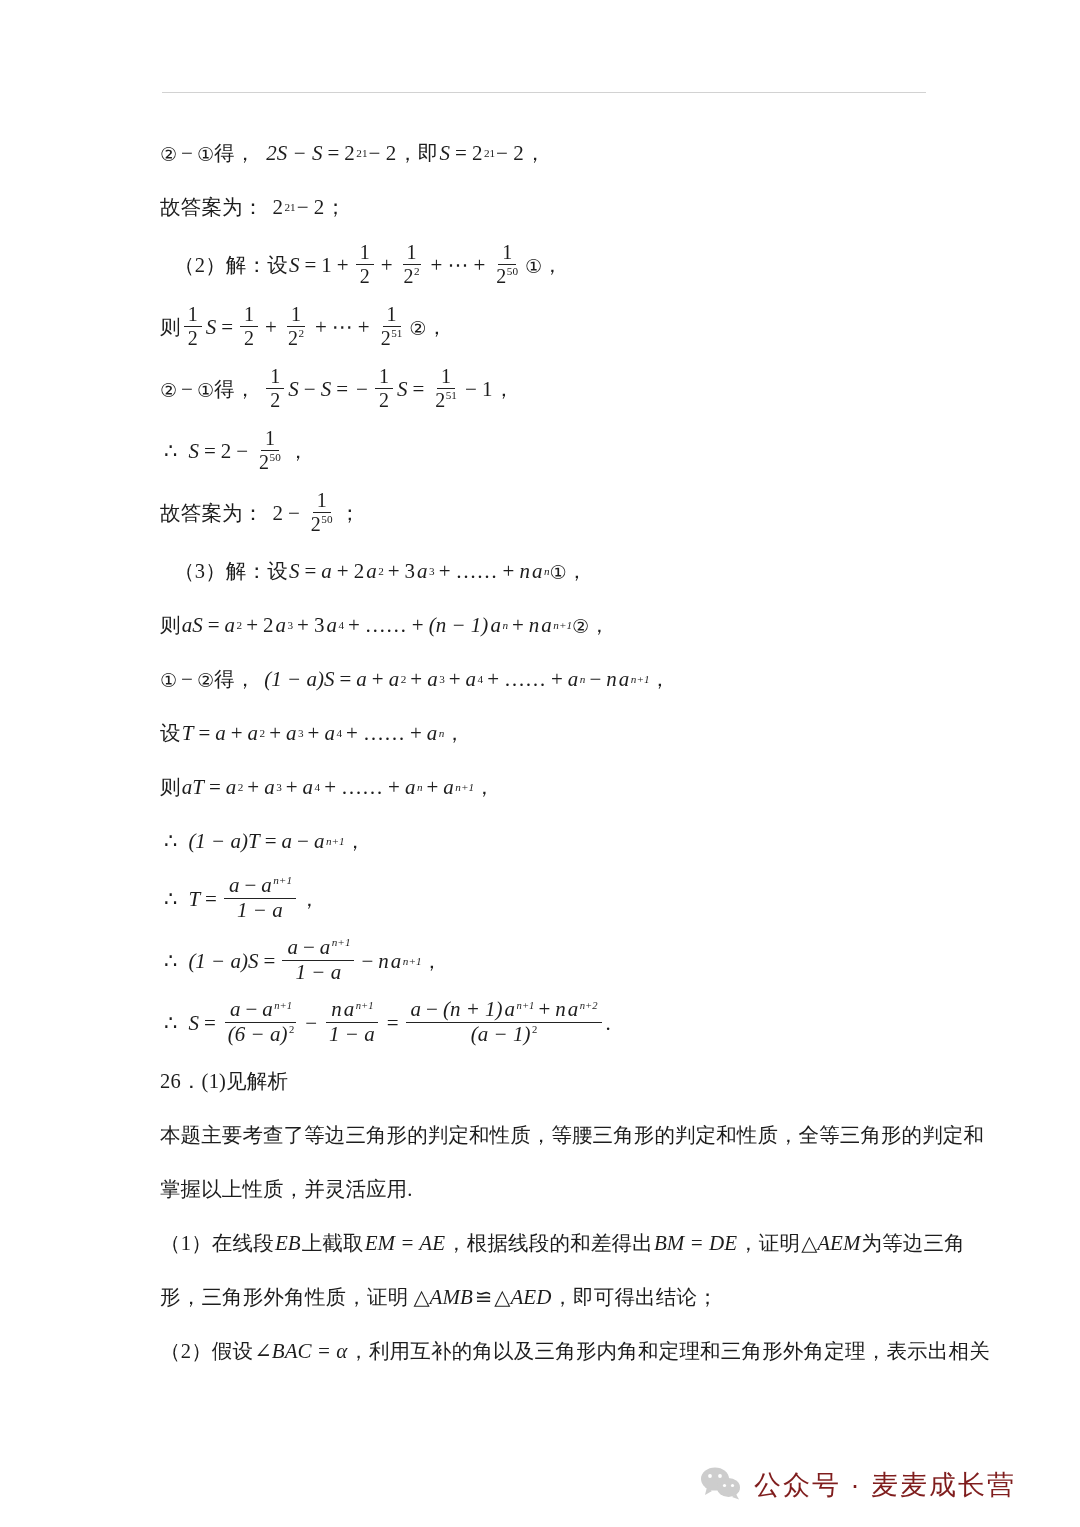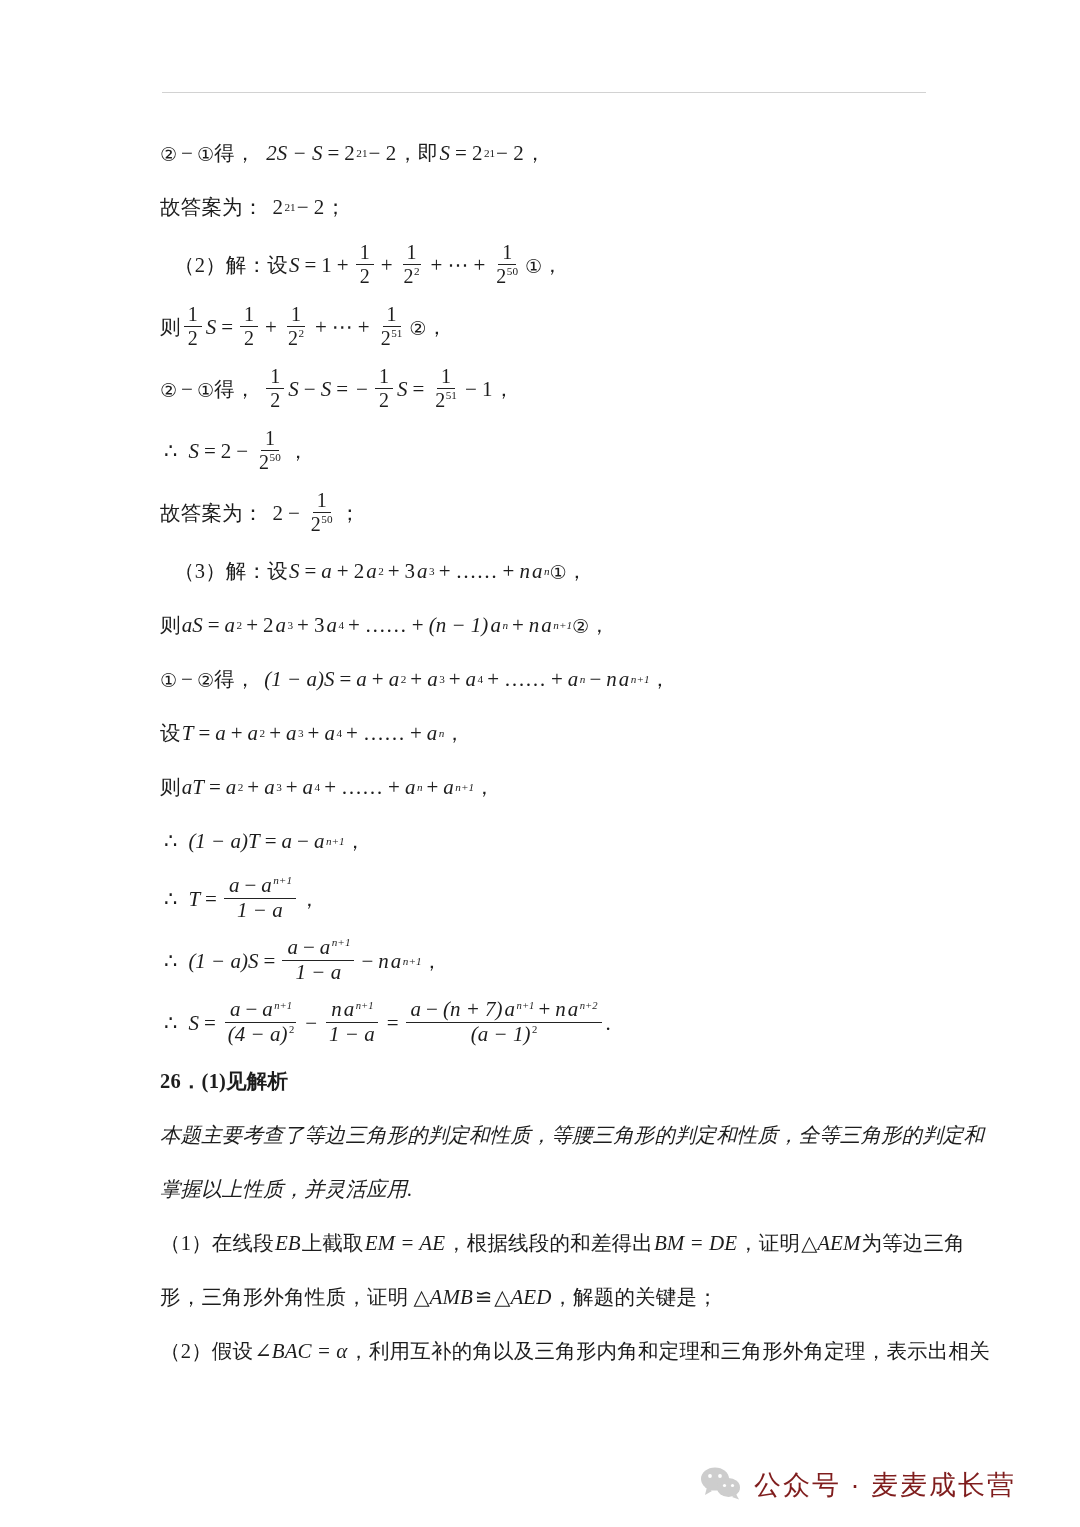--- a/index.html
+++ b/index.html
@@ -114,23 +114,23 @@
   .frac .num { border-bottom: 1.3px solid #232323; }
   .frac.small .num, .frac.small .den { font-size: 19px; }
 
   
   .para {
     font-size: 20.5px;
     line-height: 54px;
     text-align: justify;
     letter-spacing: .1px;
   }
-  .para-line { white-space: nowrap; height: 54px; line-height: 54px; font-style: italic; }
-
-  .answers .line { height: 54px; font-weight: bold; }
+  .para-line { white-space: nowrap; height: 54px; line-height: 54px; }
+
+  .answers .line { height: 54px; }
 
   
   .footer {
     position: absolute;
     left: 700px;
     top: 1466px;
     display: flex;
     align-items: center;
     gap: 12px;
     opacity: 1;
@@ -462,30 +462,30 @@
       <span class="cn">，</span>
     </div>
 
     <div class="line tall">
       <span class="op">∴</span>
       <span style="width:6px"></span>
       <span class="mi">S</span>
       <span class="op">=</span>
       <span class="frac small">
         <span class="num"><span class="mi">a</span><span class="op">−</span><span class="mi">a</span><sup class="exi">n+1</sup></span>
-        <span class="den"><span class="mi">(4 − a)</span><sup class="ex">2</sup></span>
+        <span class="den"><span class="mi">(6 − a)</span><sup class="ex">2</sup></span>
       </span>
       <span class="op">−</span>
       <span class="frac small">
         <span class="num"><span class="mi">n</span><span class="mi">a</span><sup class="exi">n+1</sup></span>
         <span class="den"><span class="mi">1 − a</span></span>
       </span>
       <span class="op">=</span>
       <span class="frac small">
-        <span class="num"><span class="mi">a</span><span class="op">−</span><span class="mi">(n + 7)</span><span class="mi">a</span><sup class="exi">n+1</sup><span class="op">+</span><span class="mi">n</span><span class="mi">a</span><sup class="exi">n+2</sup></span>
+        <span class="num"><span class="mi">a</span><span class="op">−</span><span class="mi">(n + 1)</span><span class="mi">a</span><sup class="exi">n+1</sup><span class="op">+</span><span class="mi">n</span><span class="mi">a</span><sup class="exi">n+2</sup></span>
         <span class="den"><span class="mi">(a − 1)</span><sup class="ex">2</sup></span>
       </span>
       <span class="mn">.</span>
     </div>
 
     <div class="answers">
       <div class="line">
         <span class="cn">26．</span>
         <span class="cn">(1)见解析</span>
       </div>
@@ -508,21 +508,21 @@
       <span class="cn">，证明</span>
       <span class="mi">△AEM</span>
       <span class="cn">为等边三角</span>
     </div>
     <div class="line">
       <span class="cn">形，三角形外角性质，证明</span>
       <span style="width:4px"></span>
       <span class="mi">△AMB</span>
       <span class="mn">≌</span>
       <span class="mi">△AED</span>
-      <span class="cn">，解题的关键是；</span>
+      <span class="cn">，即可得出结论；</span>
     </div>
 
     <div class="line">
       <span class="cn">（2）</span>
       <span class="cn">假设</span>
       <span class="mi">∠BAC = α</span>
       <span class="cn">，利用互补的角以及三角形内角和定理和三角形外角定理，表示出相关</span>
     </div>
 
   </div>

